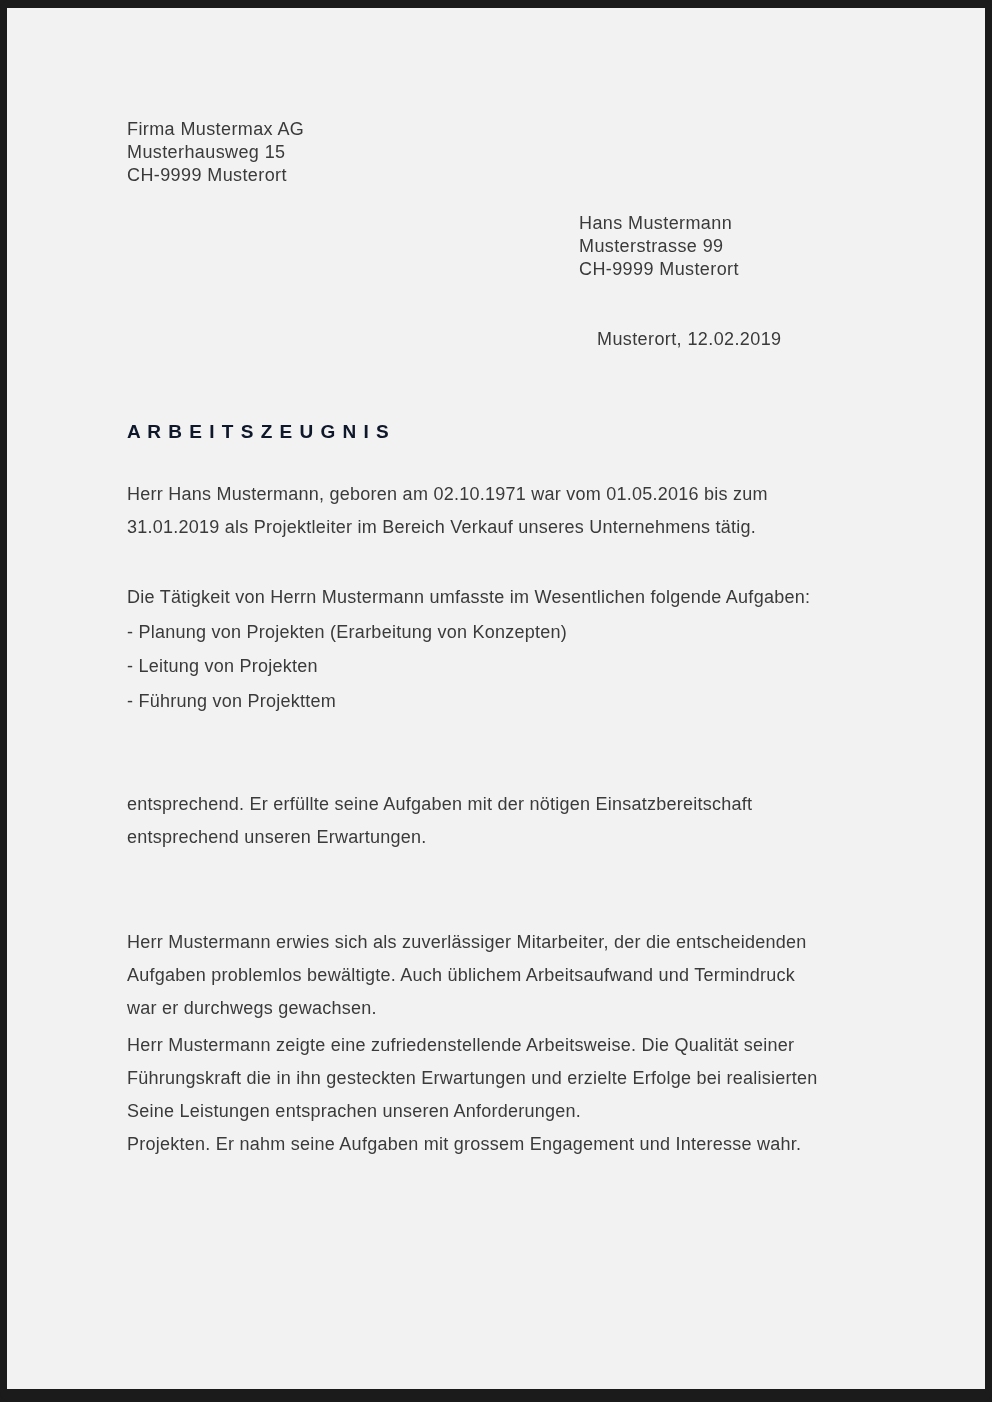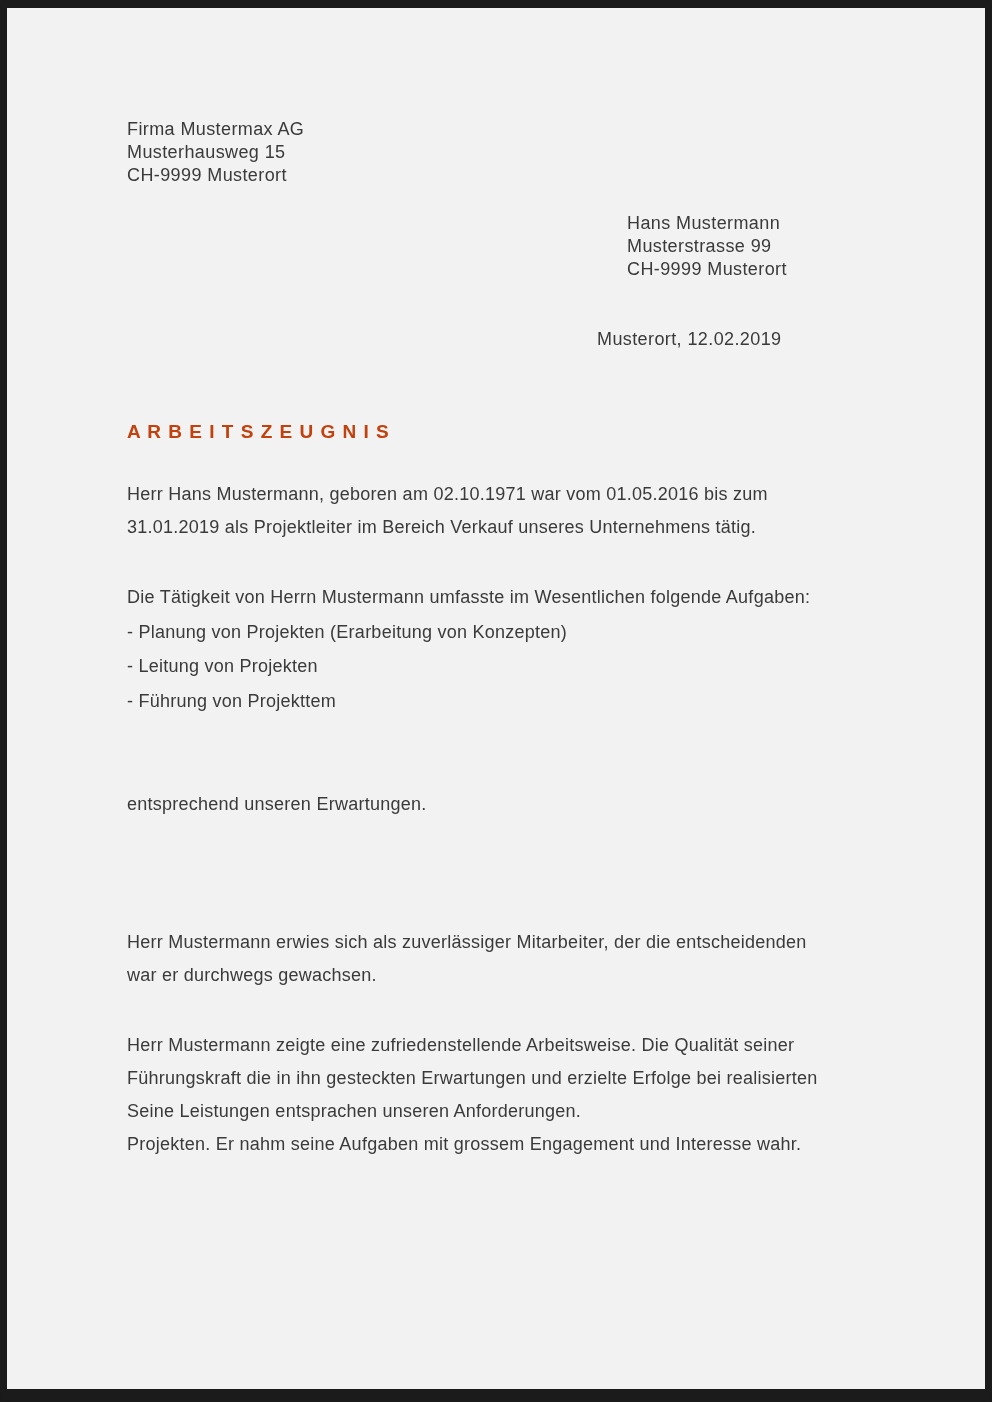--- a/index.html
+++ b/index.html
@@ -31,28 +31,28 @@
   .block {
     position: absolute;
     white-space: nowrap;
   }
   .address {
     font-size: 18px;
     line-height: 23px;
     letter-spacing: 0.4px;
   }
   .sender    { top: 110px; left: 120px; }
-  .recipient { top: 204px; left: 620px; }
+  .recipient { top: 204px; left: 572px; }
   .date-line { top: 321px; left: 590px; font-size: 18px; letter-spacing: 0.4px; }
   .title {
     top: 413px;
     left: 120px;
     font-size: 19px;
     font-weight: bold;
-    color: #c2410c;
+    color: #0f172a;
     letter-spacing: 1px;
   }
   .body-par {
     font-size: 18px;
     line-height: 33px;
     letter-spacing: 0.25px;
   }
   .intro       { top: 470px;  left: 120px; }
   .tasks       { top: 572px;  left: 120px; line-height: 34.5px; }
   .competence  { top: 780px;  left: 120px; }
@@ -87,25 +87,27 @@
     </div>
 
     <div class="block body-par tasks">
       <div>Die Tätigkeit von Herrn Mustermann umfasste im Wesentlichen folgende Aufgaben:</div>
       <div>- Planung von Projekten (Erarbeitung von Konzepten)</div>
       <div>- Leitung von Projekten</div>
       <div>- Führung von Projekttem</div>
     </div>
 
     <div class="block body-par competence">
+      <div>entsprechend. Er erfüllte seine Aufgaben mit der nötigen Einsatzbereitschaft</div>
       <div>entsprechend unseren Erwartungen.</div>
     </div>
 
     <div class="block body-par reliability">
       <div>Herr Mustermann erwies sich als zuverlässiger Mitarbeiter, der die entscheidenden</div>
+      <div>Aufgaben problemlos bewältigte. Auch üblichem Arbeitsaufwand und Termindruck</div>
       <div>war er durchwegs gewachsen.</div>
     </div>
 
     <div class="block body-par performance">
       <div>Herr Mustermann zeigte eine zufriedenstellende Arbeitsweise. Die Qualität seiner</div>
       <div>Führungskraft die in ihn gesteckten Erwartungen und erzielte Erfolge bei realisierten</div>
       <div>Seine Leistungen entsprachen unseren Anforderungen.</div>
       <div>Projekten. Er nahm seine Aufgaben mit grossem Engagement und Interesse wahr.</div>
     </div>
 

